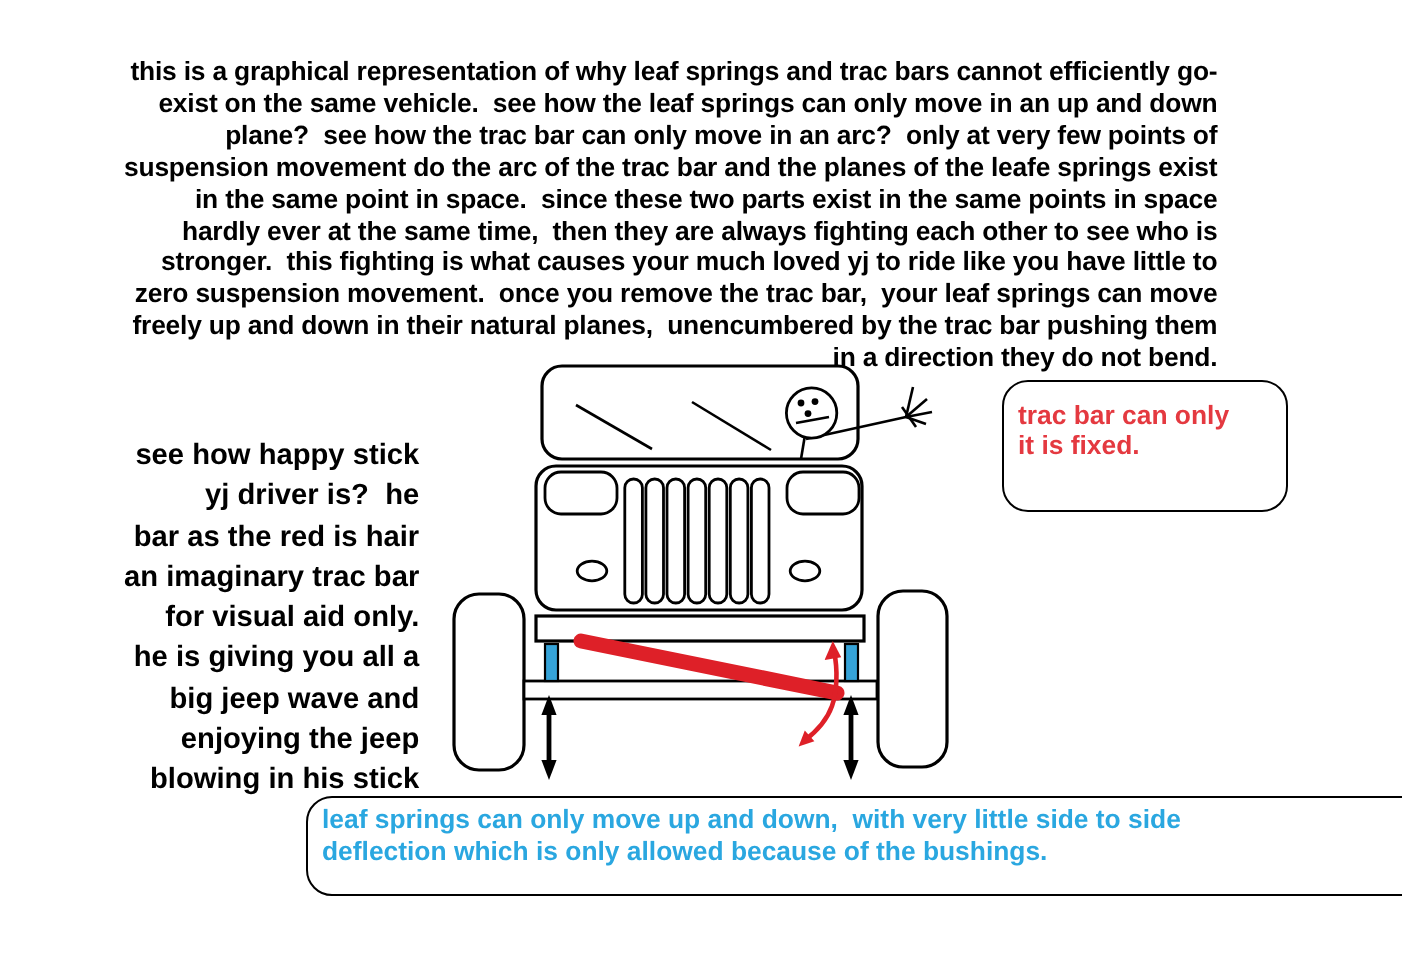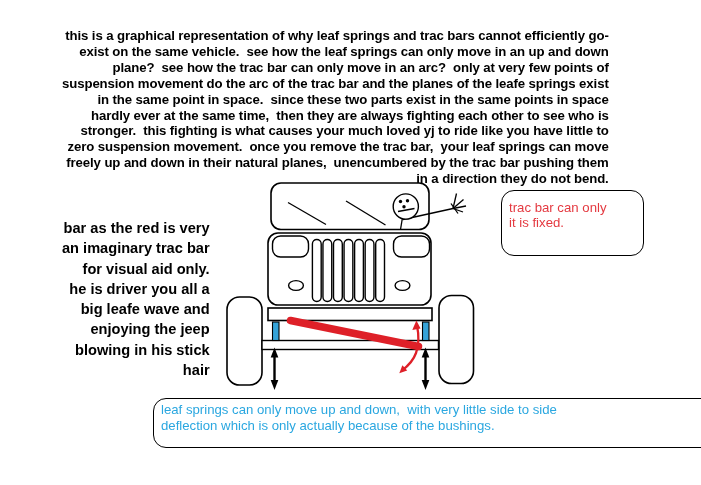--- a/index.html
+++ b/index.html
@@ -11,21 +11,21 @@
   .textblock { position:absolute; color:var(--ink,#000); white-space:pre;text-align:right; }
   .intro   { left:62px; top:28px;  font-size:13.2px; line-height:15.9px; letter-spacing:-0.1px; }
   .driver  { left:62px; top:218px; font-size:14.6px; line-height:20.3px; }
   .jeep-svg { position:absolute; left:0; top:0; }
   .callout {
     position:absolute; box-sizing:border-box; background:#fff;
     border:1.5px solid var(--ink,#000); border-radius:13px;
   }
   .callout-red  { left:501px; top:190px; width:143px; height:66px; }
   .callout-blue { left:153px; top:398px; width:573px; height:50px; }
-  .callout-text { position:absolute; white-space:pre; font-weight:normal; }
+  .callout-text { position:absolute; white-space:pre; font-weight:bold; }
   .callout-red  .callout-text { left:7px; top:9px; font-size:13.2px; line-height:15.3px; color:var(--note-red,#e43940); }
   .callout-blue .callout-text { left:7px; top:3px; font-size:13.2px; line-height:16.2px; color:var(--note-blue,#2aa7e0); }
 
   
   .outline   { fill:#ffffff; stroke:var(--ink,#000); stroke-width:1.6; }
   .outline-t { fill:#ffffff; stroke:var(--ink,#000); stroke-width:1.4; }
   .thin      { fill:none;    stroke:var(--ink,#000); stroke-width:1.3; }
   .dot       { fill:var(--ink,#000); }
   .red-line  { fill:none; stroke:var(--trac-bar-red,#de2028); }
   .red-fill  { fill:var(--trac-bar-red,#de2028); }
@@ -33,21 +33,21 @@
   .black-fill{ fill:var(--ink,#000); }
   .shaft     { stroke:var(--ink,#000); stroke-width:2.4; }
 </style>
 </head>
 <body>
 
 <div class="page">
 
   <div class="textblock intro"><div>this is a graphical representation of why leaf springs and trac bars cannot efficiently go-</div><div>exist on the same vehicle.  see how the leaf springs can only move in an up and down</div><div>plane?  see how the trac bar can only move in an arc?  only at very few points of</div><div>suspension movement do the arc of the trac bar and the planes of the leafe springs exist</div><div>in the same point in space.  since these two parts exist in the same points in space</div><div>hardly ever at the same time,  then they are always fighting each other to see who is</div><div>stronger.  this fighting is what causes your much loved yj to ride like you have little to</div><div>zero suspension movement.  once you remove the trac bar,  your leaf springs can move</div><div>freely up and down in their natural planes,  unencumbered by the trac bar pushing them</div><div>in a direction they do not bend.</div></div>
 
-  <div class="textblock driver"><div>bar as the red is very</div><div>an imaginary trac bar</div><div>for visual aid only.</div><div>he is driver you all a</div><div>big leafe wave and</div><div>enjoying the jeep</div><div>blowing in his stick</div><div>hair</div></div>
+  <div class="textblock driver"><div>see how happy stick</div><div>yj driver is?  he</div><div>bar as the red is hair</div><div>an imaginary trac bar</div><div>for visual aid only.</div><div>he is giving you all a</div><div>big jeep wave and</div><div>enjoying the jeep</div><div>blowing in his stick</div><div>hair</div></div>
 
   <svg class="jeep-svg" width="701" height="485" viewBox="0 0 701 485">
 
     <g>
 
       <rect x="271" y="183" width="158" height="46.5" rx="10" class="outline"></rect>
       <line x1="288" y1="202.5" x2="326" y2="224.5" class="thin"></line>
       <line x1="346" y1="201" x2="385.5" y2="225" class="thin"></line>
 
       <g>
@@ -108,16 +108,16 @@
       <polygon points="425.5,347.5 421.7,357.5 429.3,357.5" class="black-fill"></polygon>
       <polygon points="425.5,390 421.7,380 429.3,380" class="black-fill"></polygon>
     </g>
   </svg>
 
   <div class="callout callout-red">
     <div class="callout-text"><div>trac bar can only</div><div>it is fixed.</div></div>
   </div>
 
   <div class="callout callout-blue">
-    <div class="callout-text"><div>leaf springs can only move up and down,  with very little side to side</div><div>deflection which is only actually because of the bushings.</div></div>
+    <div class="callout-text"><div>leaf springs can only move up and down,  with very little side to side</div><div>deflection which is only allowed because of the bushings.</div></div>
   </div>
 
 </div>
 
 </body></html>

